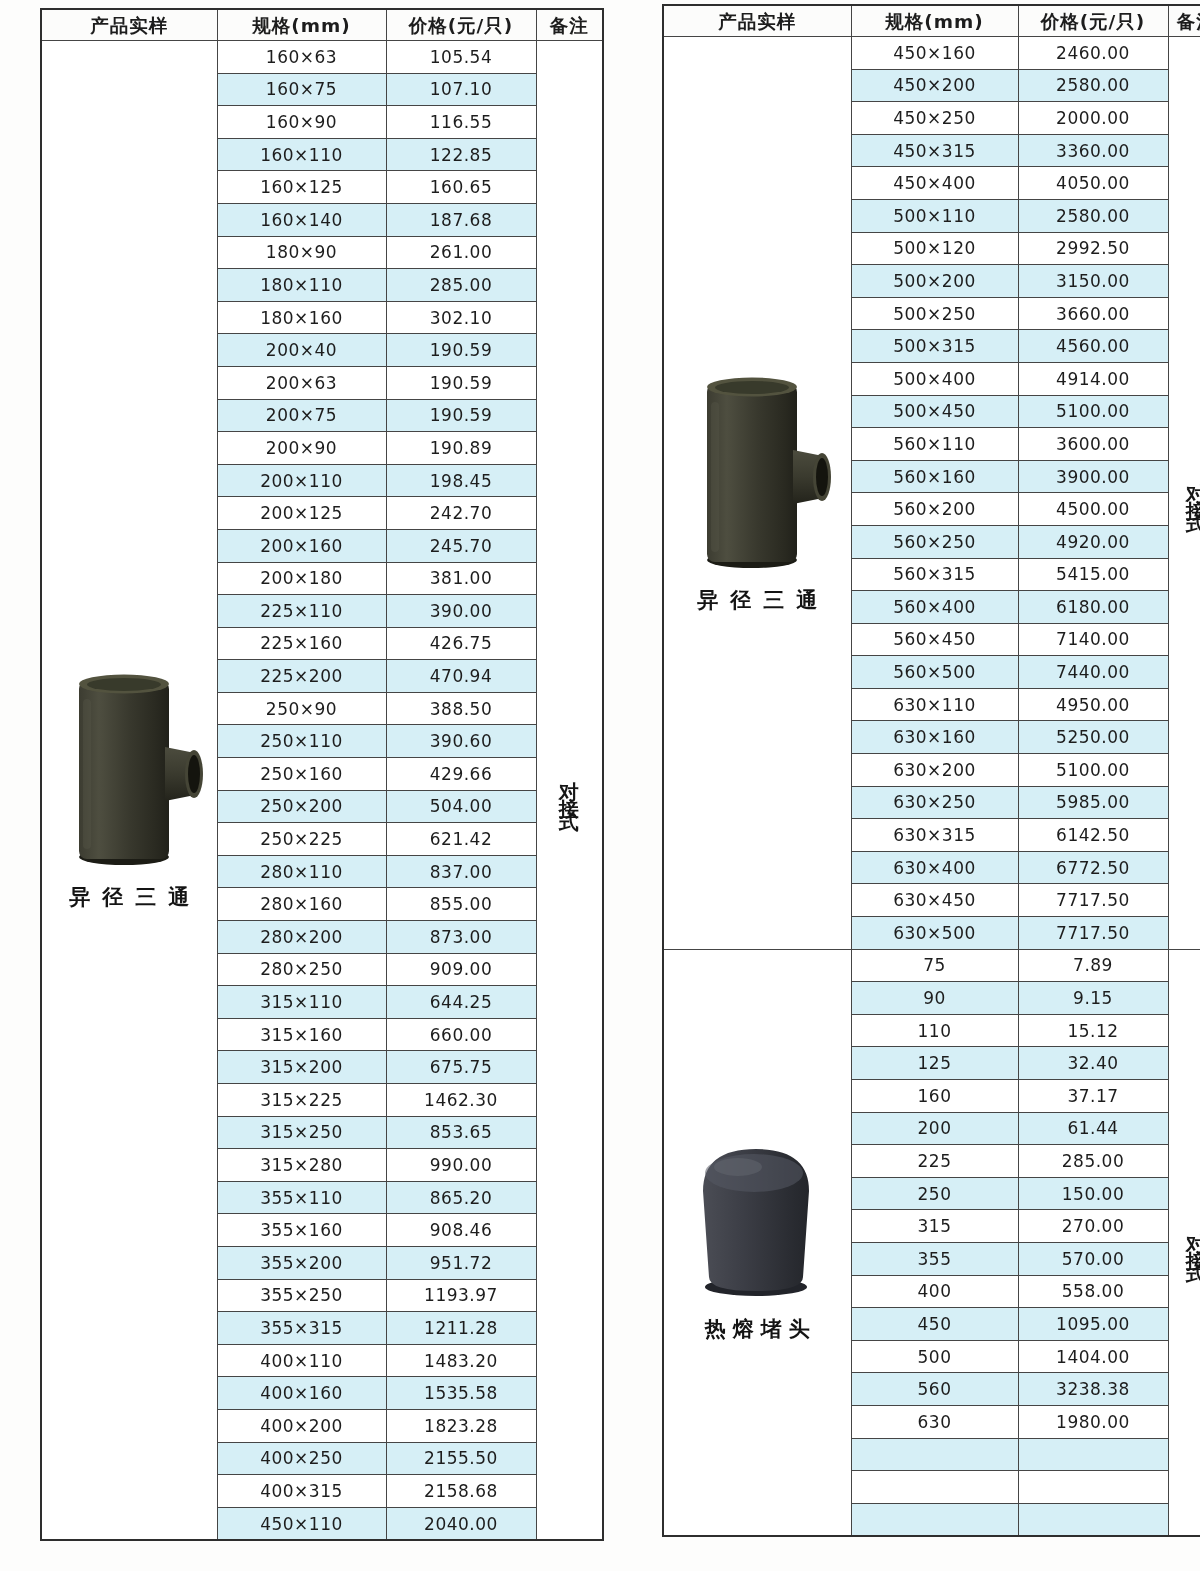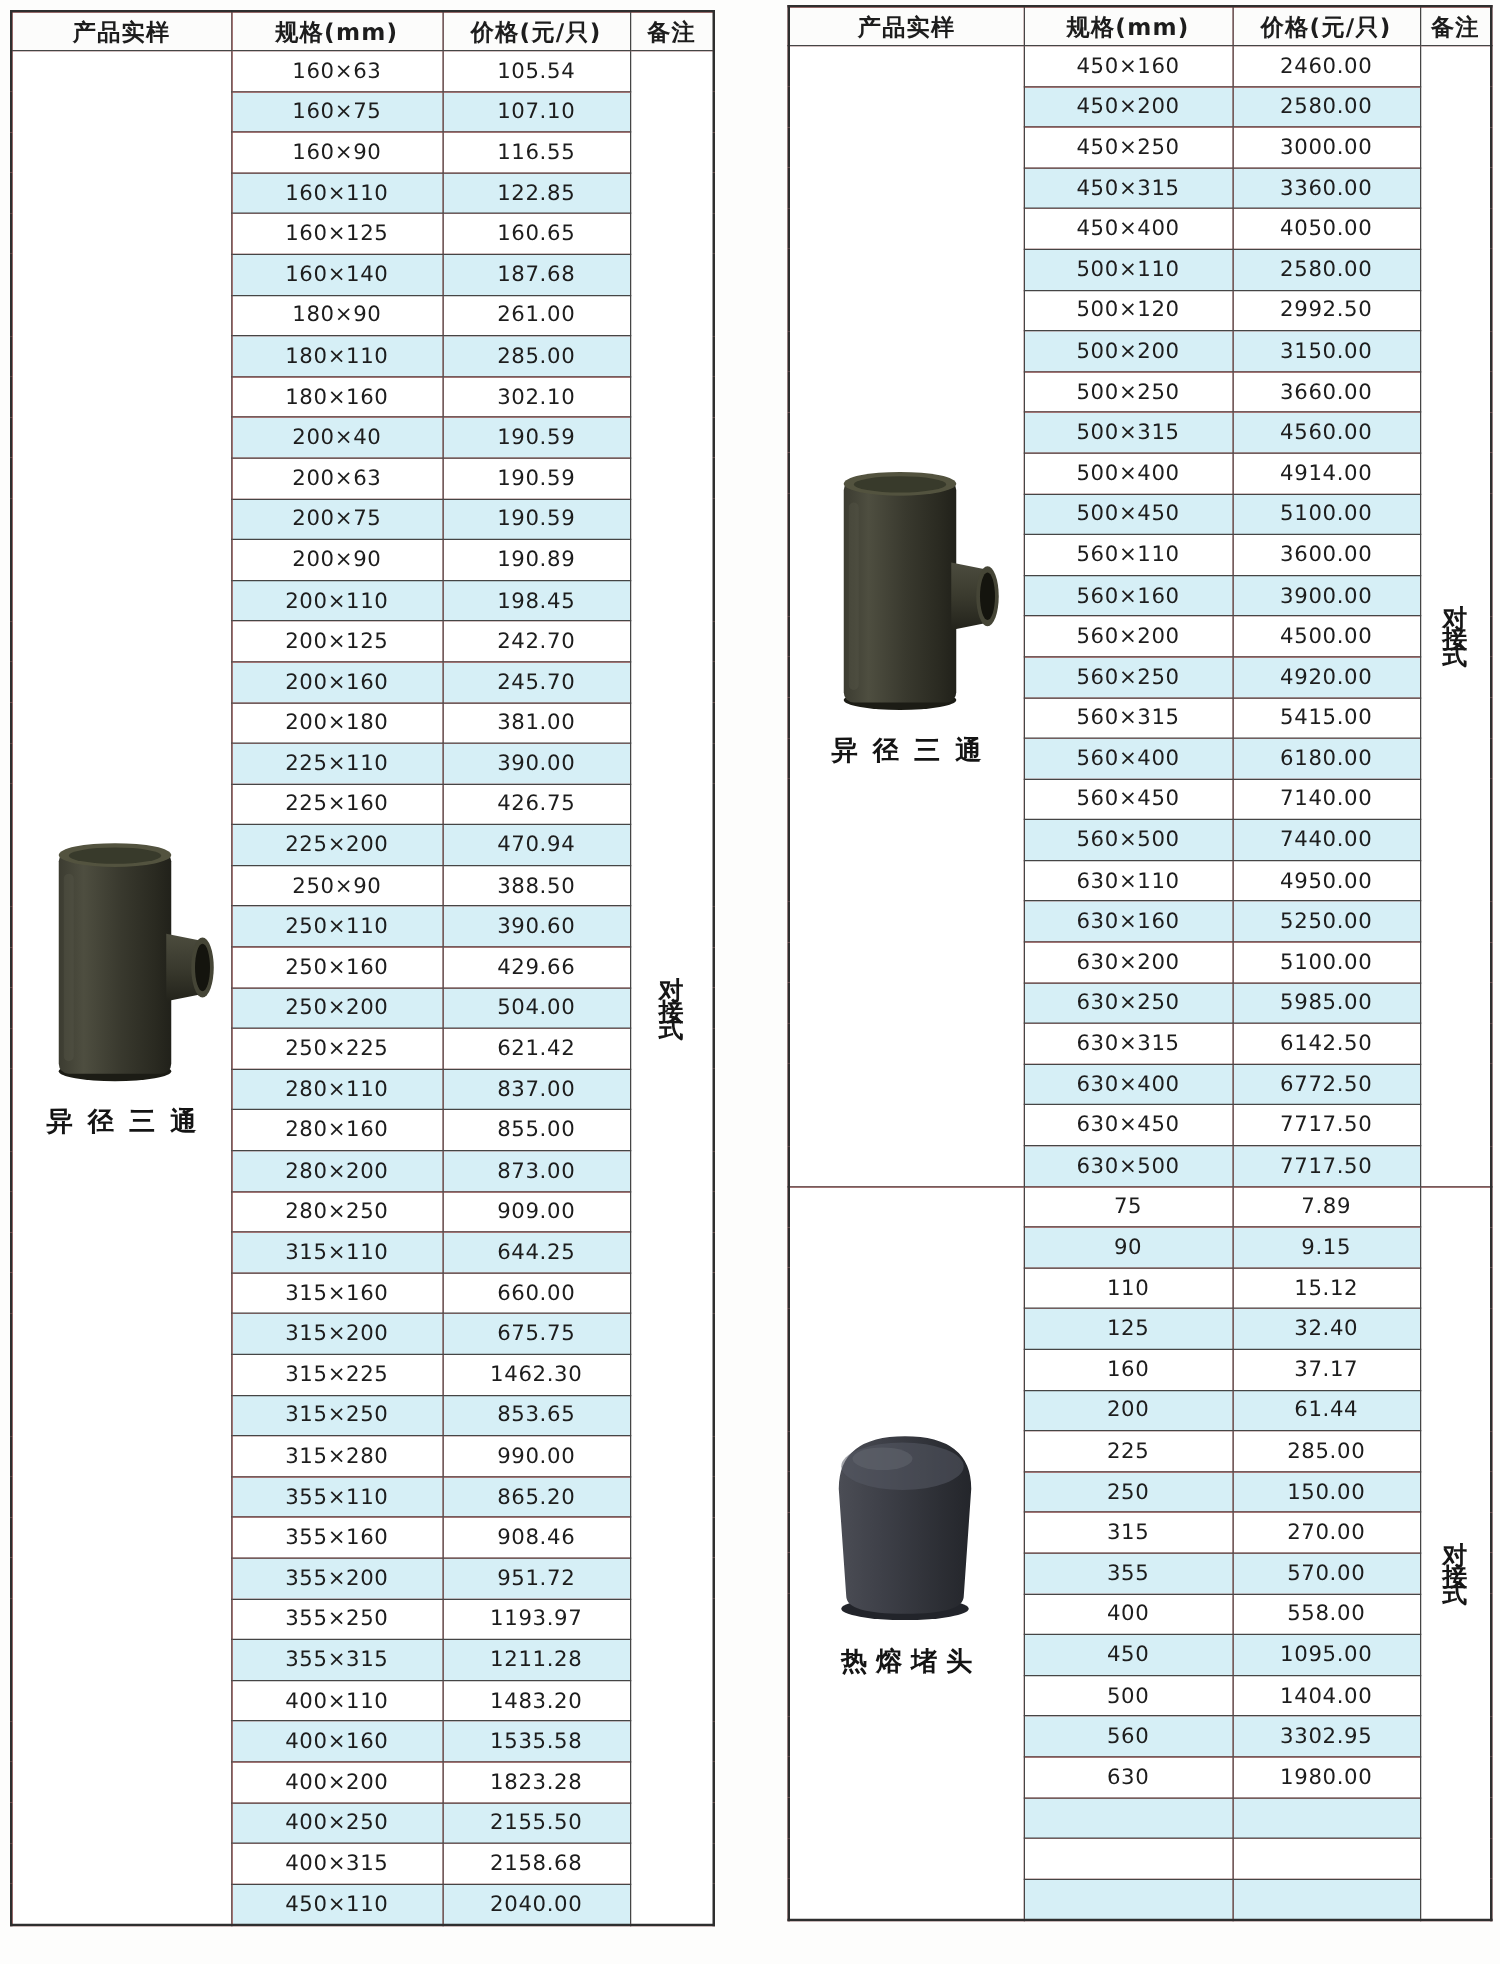--- a/index.html
+++ b/index.html
@@ -9,22 +9,23 @@
     overflow: hidden;
     font-family: "DejaVu Sans", "Liberation Sans", sans-serif;
   }
   .page { position: relative; width: 1200px; height: 1571px; }
 
   table.price-table {
     position: absolute;
     border-collapse: collapse;
     table-layout: fixed;
     width: 562px;
-    background: #fca5a5;
+    background: #6d28d9;
     border: 2px solid #2e2e2e;
+    margin-left: 32px;
   }
   #table-left  { left: 8px;  top: 8px; }
   #table-right { left: 630px; top: 4px; }
 
   .price-table th, .price-table td {
     border: 1.5px solid #454545;
     padding: 0;
     text-align: center;
     vertical-align: middle;
     color: #1d1d1d;
@@ -356,21 +357,21 @@
           <td class="spec">450×160</td>
           <td class="price">2460.00</td>
           <td class="remark-cell" rowspan="28"><div class="remark-text">对接式</div></td>
         </tr>
         <tr class="alt">
           <td class="spec">450×200</td>
           <td class="price">2580.00</td>
         </tr>
         <tr>
           <td class="spec">450×250</td>
-          <td class="price">3000.00</td>
+          <td class="price">2000.00</td>
         </tr>
         <tr class="alt">
           <td class="spec">450×315</td>
           <td class="price">3360.00</td>
         </tr>
         <tr>
           <td class="spec">450×400</td>
           <td class="price">4050.00</td>
         </tr>
         <tr class="alt">
@@ -530,21 +531,21 @@
         <tr class="alt">
           <td class="spec">450</td>
           <td class="price">1095.00</td>
         </tr>
         <tr>
           <td class="spec">500</td>
           <td class="price">1404.00</td>
         </tr>
         <tr class="alt">
           <td class="spec">560</td>
-          <td class="price">3302.95</td>
+          <td class="price">3238.38</td>
         </tr>
         <tr>
           <td class="spec">630</td>
           <td class="price">1980.00</td>
         </tr>
         <tr class="alt">
           <td class="spec"></td>
           <td class="price"></td>
         </tr>
         <tr>

